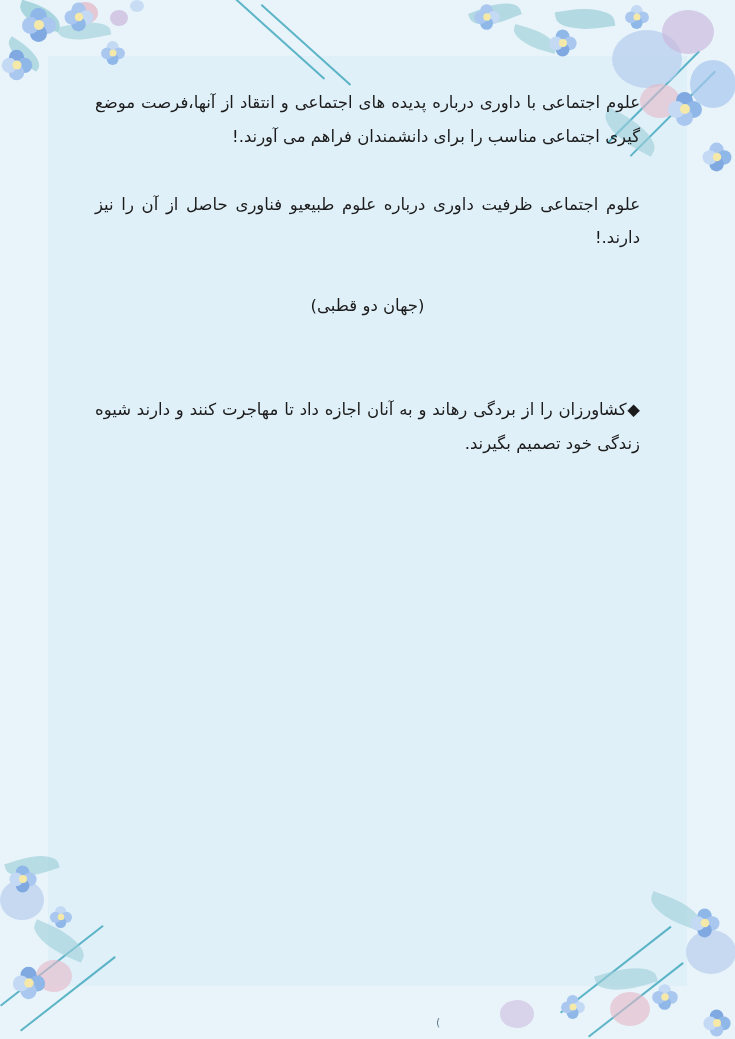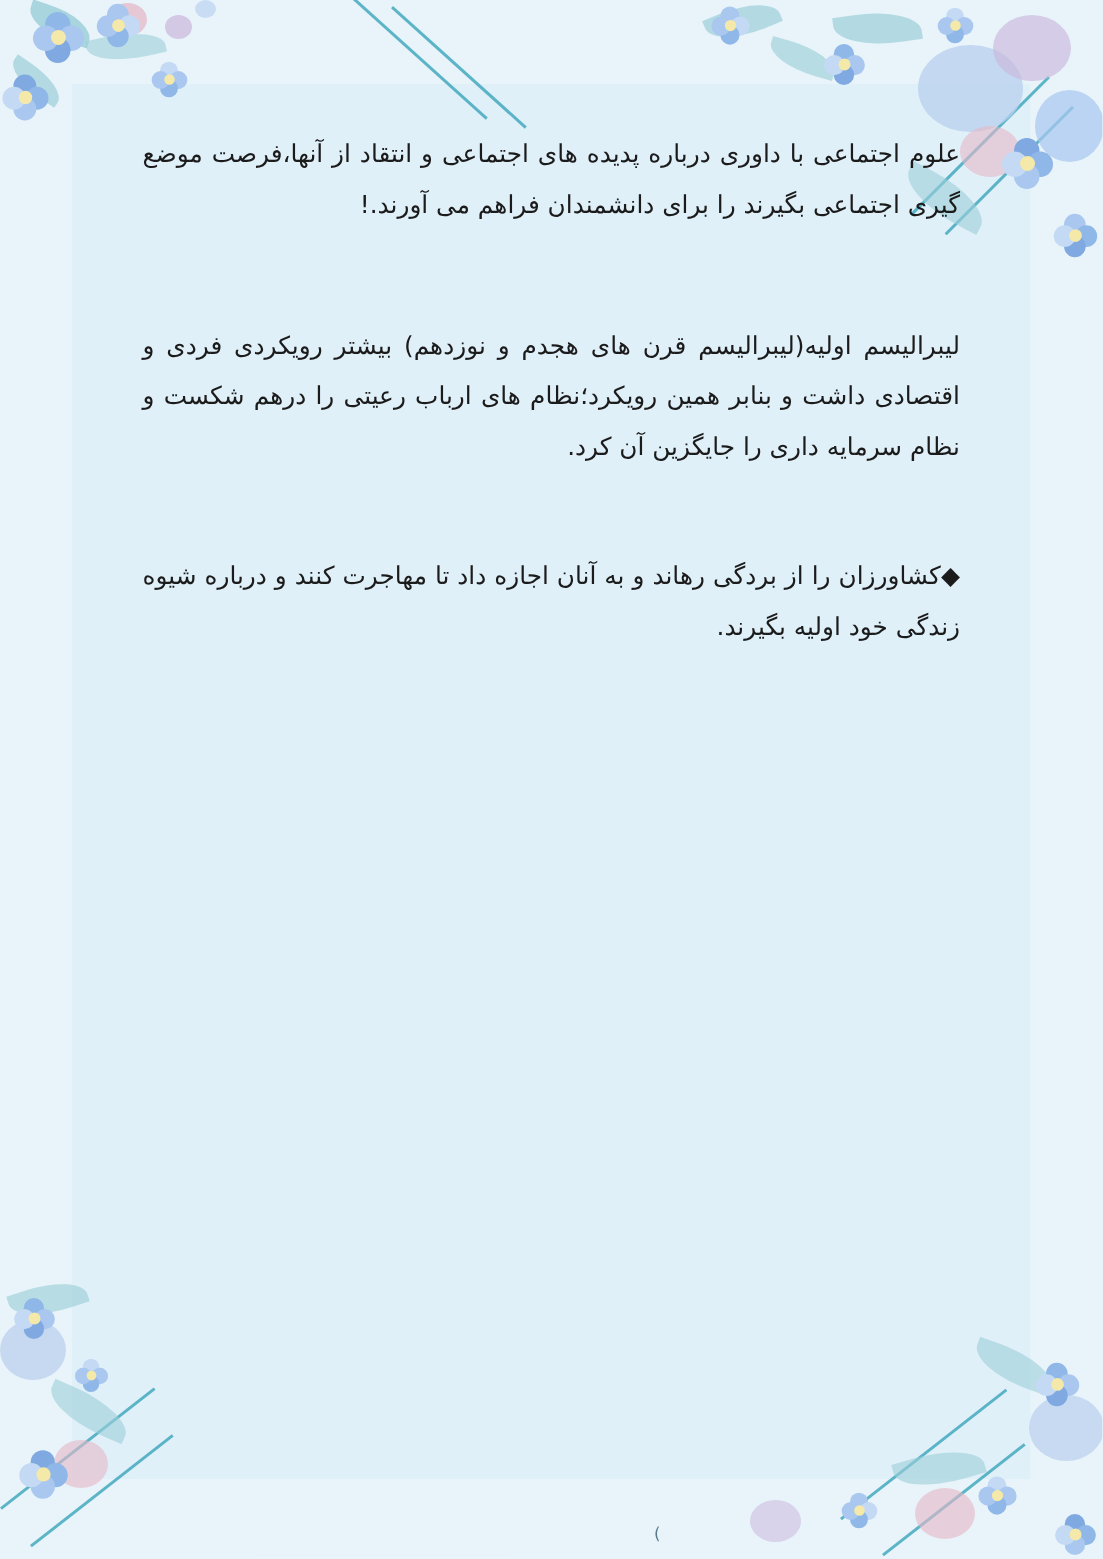--- a/index.html
+++ b/index.html
@@ -280,36 +280,37 @@
         <i style="background:#c3d9f4;"></i>
         <b></b>
     </div>
   </div>
 
   <div class="content">
 
 
     <div class="spacer-sm"></div>
 
-    <p class="para">علوم اجتماعی با داوری درباره پدیده های اجتماعی و انتقاد از آنها،فرصت موضع گیری اجتماعی بگیرند را برای دانشمندان فراهم می آورند.!</p>
+    <p class="para">علوم اجتماعی با داوری درباره پدیده های اجتماعی و انتقاد از آنها،فرصت موضع گیری اجتماعی مناسب را برای دانشمندان فراهم می آورند.!</p>
 
     <div class="spacer-sm"></div>
 
+    <p class="para">علوم اجتماعی ظرفیت داوری درباره علوم طبیعیو فناوری حاصل از آن را نیز دارند.!</p>
 
     <div class="spacer-sm"></div>
 
+    <p class="para center">(جهان دو قطبی)</p>
 
     <div class="spacer-md"></div>
 
-    <p class="para">لیبرالیسم اولیه(لیبرالیسم قرن های هجدم و نوزدهم) بیشتر رویکردی فردی و اقتصادی داشت و بنابر همین رویکرد؛نظام های ارباب رعیتی را درهم شکست و نظام سرمایه داری را جایگزین آن کرد.</p>
 
     <div class="spacer-sm"></div>
 
 
     <div class="spacer-md"></div>
 
-    <p class="para">◆کشاورزان را از بردگی رهاند و به آنان اجازه داد تا مهاجرت کنند و درباره شیوه زندگی خود اولیه بگیرند.</p>
+    <p class="para">◆کشاورزان را از بردگی رهاند و به آنان اجازه داد تا مهاجرت کنند و دارند شیوه زندگی خود تصمیم بگیرند.</p>
 
   </div>
 
   <div class="bottom-mark">)</div>
 
 </div>
 
 </body></html>

